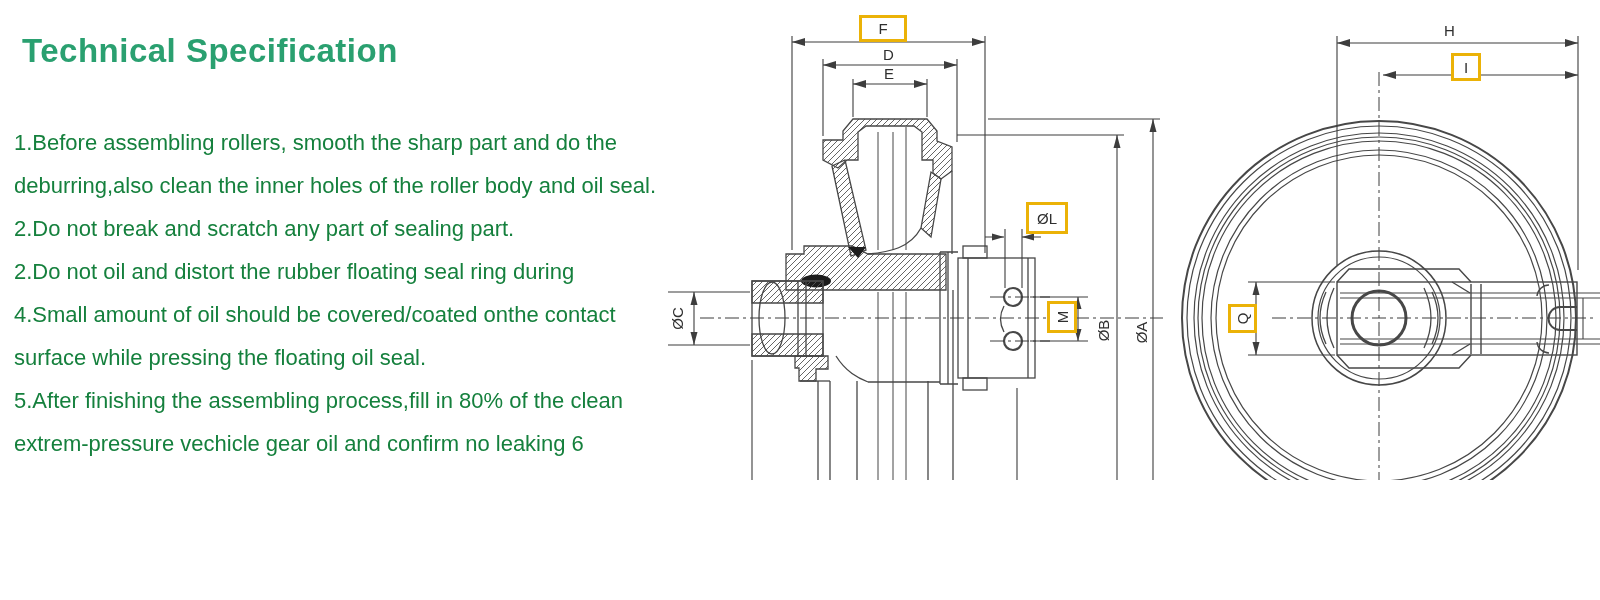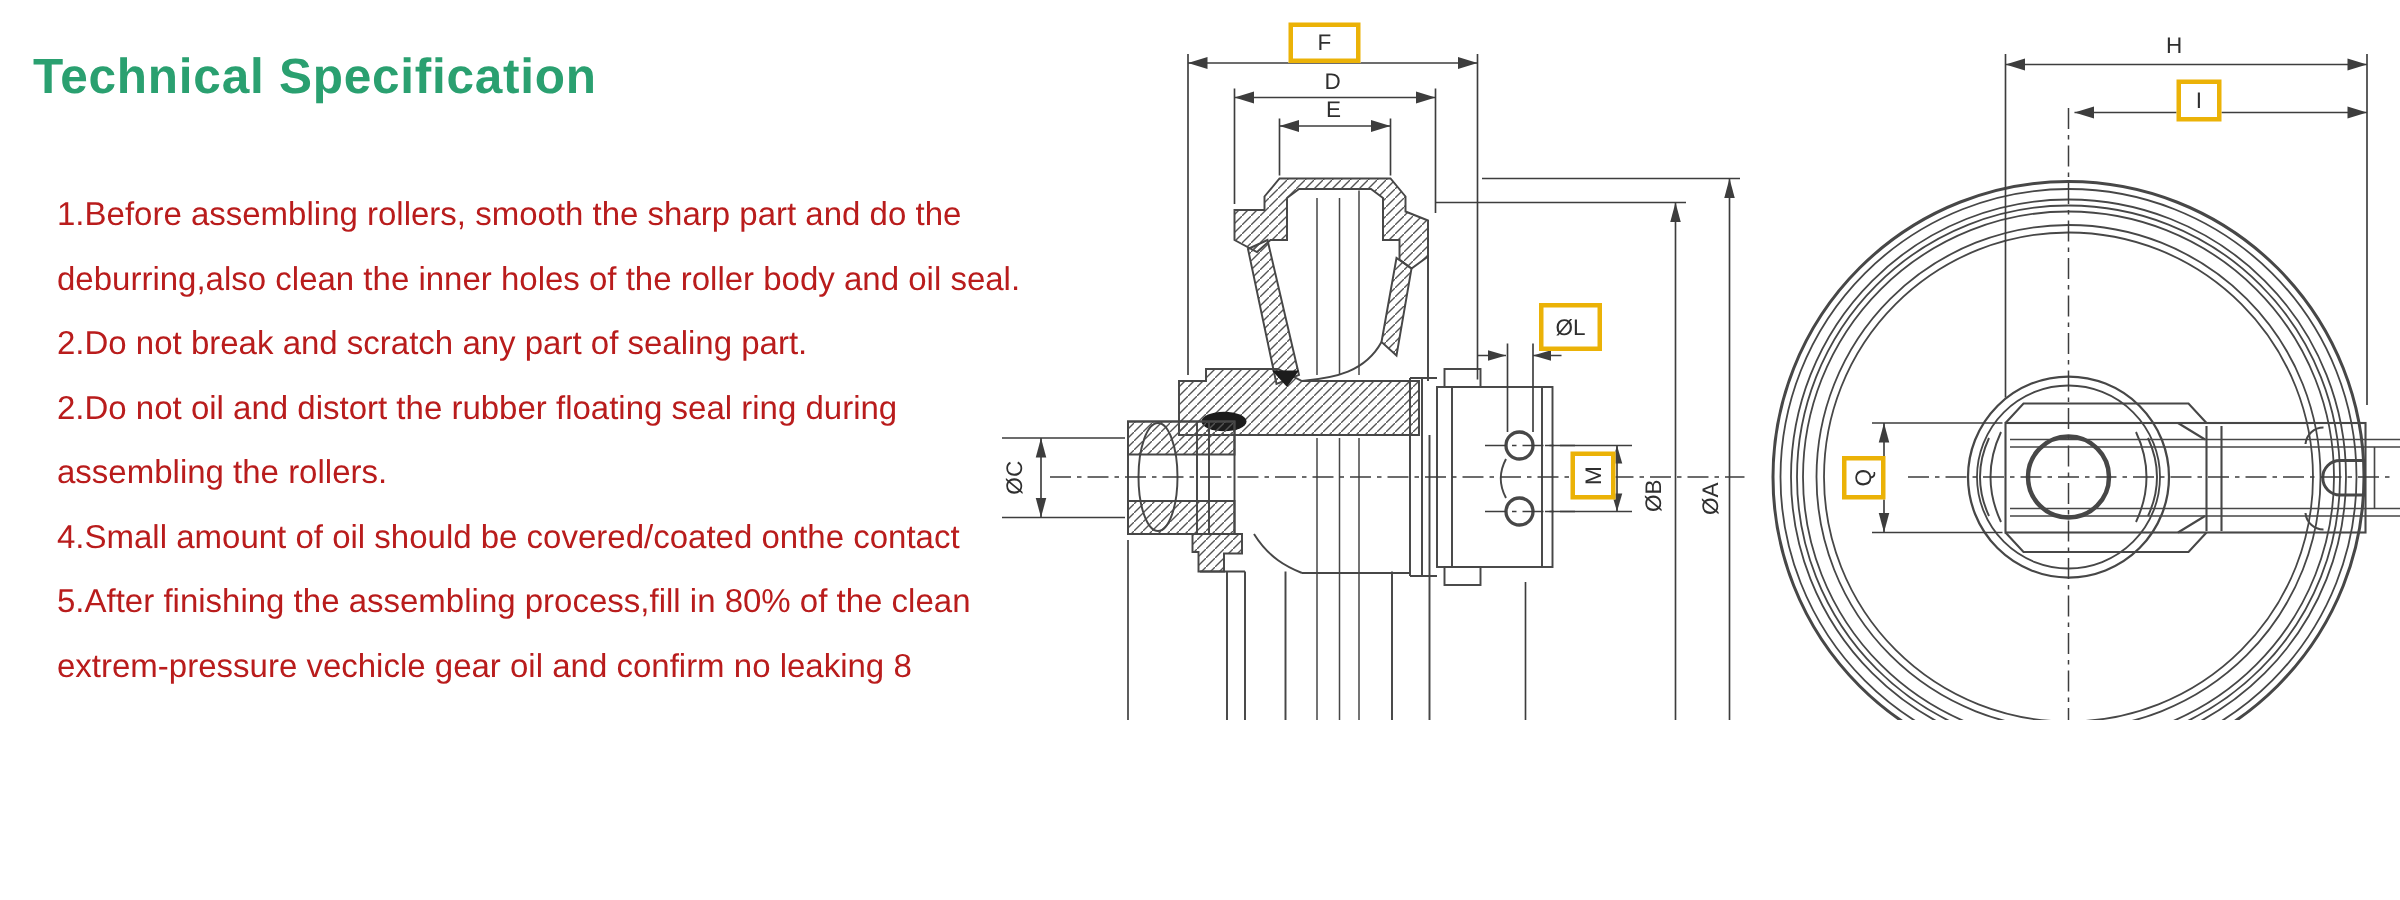--- a/index.html
+++ b/index.html
@@ -1,44 +1,44 @@
 <!DOCTYPE html>
 <html><head>
 <meta charset="utf-8">
 <style>
   html,body{margin:0;padding:0;background:#ffffff;}
   #canvas{position:relative;width:1600px;height:480px;background:#fff;overflow:hidden;
           font-family:"Liberation Sans", sans-serif;}
   #title{position:absolute;left:22px;top:32px;font-size:33px;font-weight:600;
          letter-spacing:0.5px;color:#2AA070;}
-  #instructions{position:absolute;left:14px;top:121px;width:740px;color:#b91c1c;margin-left:24px;}
+  #instructions{position:absolute;left:14px;top:121px;width:740px;color:#15803d;}
   #instructions .line{height:43px;line-height:43px;font-size:22px;white-space:nowrap;}
   svg{position:absolute;left:0;top:0;}
   .dimlabel{position:absolute;font-size:15px;color:#2f2f2f;white-space:nowrap;}
   .ybox{position:absolute;display:flex;align-items:center;justify-content:center;
         border:3px solid #EBB207;background:#fff;font-size:15px;color:#2f2f2f;
         box-sizing:border-box;}
   .rot{transform:rotate(-90deg);transform-origin:center center;}
 </style>
 </head>
 <body>
 
 <div id="canvas">
 
   <div id="title">Technical Specification</div>
 
   <div id="instructions">
     <div class="line">1.Before assembling rollers, smooth the sharp part and do the</div>
     <div class="line">deburring,also clean the inner holes of the roller body and oil seal.</div>
     <div class="line">2.Do not break and scratch any part of sealing part.</div>
     <div class="line">2.Do not oil and distort the rubber floating seal ring during</div>
-    <div class="line">assembling the rollers.</div>
     <div class="line">4.Small amount of oil should be covered/coated onthe contact</div>
+    <div class="line">surface while pressing the floating oil seal.</div>
     <div class="line">5.After finishing the assembling process,fill in 80% of the clean</div>
-    <div class="line">extrem-pressure vechicle gear oil and confirm no leaking 8</div>
+    <div class="line">extrem-pressure vechicle gear oil and confirm no leaking 6</div>
   </div>
 
   <svg width="1600" height="600" viewBox="0 0 1600 600">
     <defs>
       <pattern id="hatch" patternUnits="userSpaceOnUse" width="6" height="6">
         <path d="M0,6 L6,0" stroke="#555" stroke-width="0.9"></path>
       </pattern>
     </defs>
 
     <g stroke="#474747" stroke-width="1.3" fill="none">

